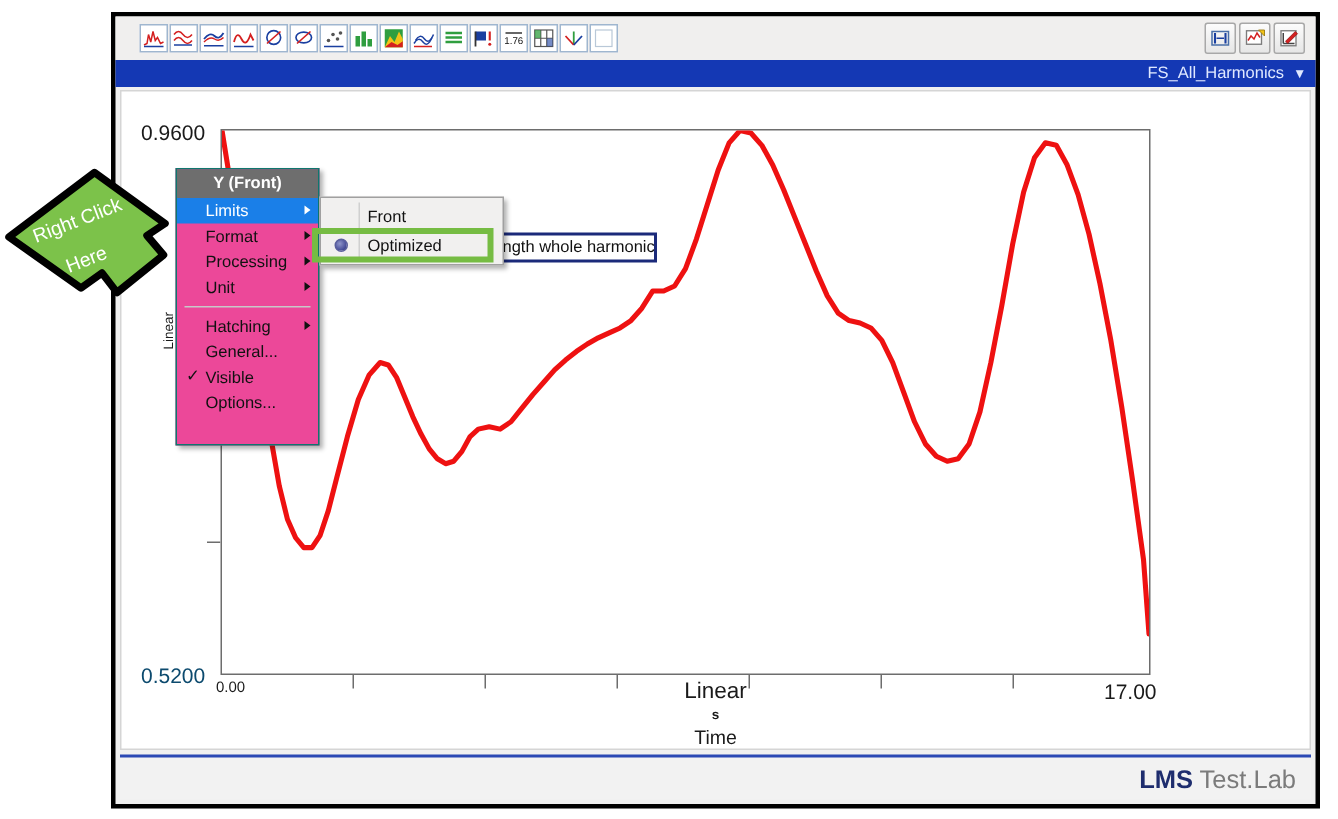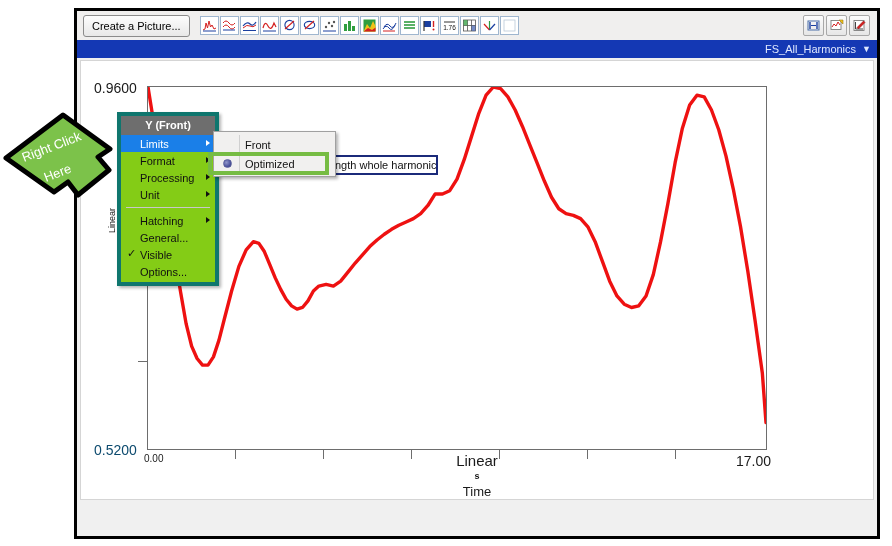--- a/index.html
+++ b/index.html
@@ -102,23 +102,23 @@
   #harmonics-textbox{
     position:absolute;left:330px;top:155px;width:108px;height:20px;
     border:2px solid #1b2a7a;background:#ffffff;
     font-size:11px;color:#111;display:flex;align-items:center;
     padding-left:3px;box-sizing:border-box;overflow:hidden;
     white-space:nowrap;z-index:40;
   }
   
   #context-menu{
     position:absolute;left:117px;top:112px;width:94px;
-    background:#84cc16;border:4px solid #0f766e;
+    background:#ec4899;border:1px solid #0f766e;
     box-shadow:2px 2px 3px rgba(0,0,0,0.3);
-    z-index:60;padding-bottom:2px;
+    z-index:60;padding-bottom:19px;
   }
   #menu-header{
     background:#6e6e6e;color:#ffffff;font-size:11px;font-weight:bold;
     text-align:center;padding:3px 0 4px 0;
   }
   .menu-item{
     position:relative;display:flex;align-items:center;
     height:17px;font-size:11px;color:#111;padding-left:19px;
     padding-right:4px;cursor:default;
   }
@@ -168,23 +168,20 @@
     fill:#ffffff;font-weight:normal;
   }
 </style>
 </head>
 <body>
 
 <div id="app-window">
 
   <div id="toolbar">
 
-    <div id="create-picture-btn">
-      <span>Create a Picture...</span>
-    </div>
 
     <div class="tb-group">
 
       <div class="tb-btn">
         <svg width="15" height="15" viewBox="0 0 15 15">
             <polyline points="1,12 3,11 4,5 5.5,10 7,3 8.5,9 10,7 12,11 14,10" fill="none" stroke="#d42020" stroke-width="1"></polyline>
             <polyline points="1,13 14,13" stroke="#1a3fa0" stroke-width="1" fill="none"></polyline>
           </svg>
       </div>
 
@@ -366,20 +363,25 @@
     <div class="xtick-mark" style="left:594px;top:389px;"></div>
 
     <div id="xlabel-left">0.00</div>
     <div id="xlabel-right">17.00</div>
     <div id="x-axis-title">Linear</div>
     <div id="x-axis-unit">s</div>
     <div id="x-axis-quantity">Time</div>
 
   </div>
 
+  <div id="status-bar">
+    <div id="lms-logo">
+      <b>LMS</b><span> Test.Lab</span>
+    </div>
+  </div>
 
 </div>
 
 <div id="harmonics-textbox">
   <span>ngth whole harmonics</span>
 </div>
 
 <div id="context-menu">
   <div id="menu-header">Y (Front)</div>
 

